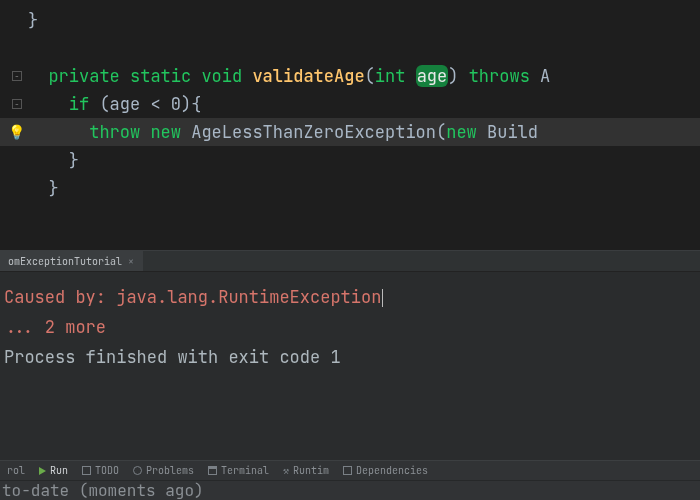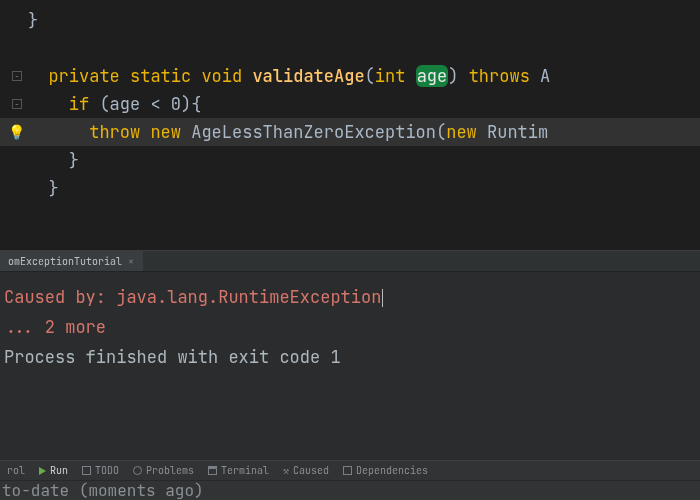--- a/index.html
+++ b/index.html
@@ -40,21 +40,21 @@
     display: flex; align-items: center; justify-content: center;
     line-height: 1;
   }
   .bulb {
     color: #ffcf6a;
     font-size: 14px;
   }
   .hl-active {
     background: #323232;
   }
-  .kw { color: #eab308; }
+  .kw { color: #22c55e; }
   .method-name { color: #ffc66d; font-weight: 500; }
   .plain { color: #a9b7c6; }
   .type { color: #a9b7c6; }
   .param-hi { background: #15803d; color: #e8e8e8; padding: 0 1px; border-radius: 6px; }
   .tabbar {
     display: flex;
     align-items: center;
     background: #2f3233;
     height: 22px;
     font-size: 10px;
@@ -133,21 +133,21 @@
   }
 </style>
 </head>
 <body>
 
 <div class="editor" id="editor">
     <div class="code-line"><span class="gutter"></span><span><span class="plain">}</span></span></div>
     <div class="code-line"><span class="gutter"></span><span></span></div>
     <div class="code-line"><span class="gutter"><span class="fold-icon">−</span></span><span>  <span class="kw">private static void </span><span class="method-name">validateAge</span><span class="plain">(</span><span class="kw">int </span><span class="param-hi">age</span><span class="plain">) </span><span class="kw">throws </span><span class="type">A</span></span></div>
     <div class="code-line"><span class="gutter"><span class="fold-icon">−</span></span><span>    <span class="kw">if </span><span class="plain">(age &lt; </span><span class="plain">0</span><span class="plain">){</span></span></div>
-    <div class="code-line hl-active"><span class="gutter"><span class="bulb">💡</span></span><span>      <span class="kw">throw new </span><span class="type">AgeLessThanZeroException(</span><span class="kw">new </span><span class="type">Runtim</span></span></div>
+    <div class="code-line hl-active"><span class="gutter"><span class="bulb">💡</span></span><span>      <span class="kw">throw new </span><span class="type">AgeLessThanZeroException(</span><span class="kw">new </span><span class="type">Build</span></span></div>
     <div class="code-line"><span class="gutter"></span><span>    <span class="plain">}</span></span></div>
     <div class="code-line"><span class="gutter"></span><span>  <span class="plain">}</span></span></div>
     <div class="code-line"><span class="gutter"></span><span></span></div>
     <div class="code-line"><span class="gutter"></span><span></span></div>
   </div>
 
 <div class="tabbar">
   <div class="tab active">
     <span>omExceptionTutorial</span>
     <span class="tab-close">×</span>
@@ -178,21 +178,21 @@
   <div class="tb">
     <span class="ic ic-circle"></span>
     <span>Problems</span>
   </div>
   <div class="tb">
     <span class="ic ic-term"></span>
     <span>Terminal</span>
   </div>
   <div class="tb">
     <span class="ic-hammer">⚒</span>
-    <span>Caused</span>
+    <span>Runtim</span>
   </div>
   <div class="tb">
     <span class="ic ic-box"></span>
     <span>Dependencies</span>
   </div>
 </div>
 
 <div class="status">
   <span>to-date (moments ago)</span>
 </div>

